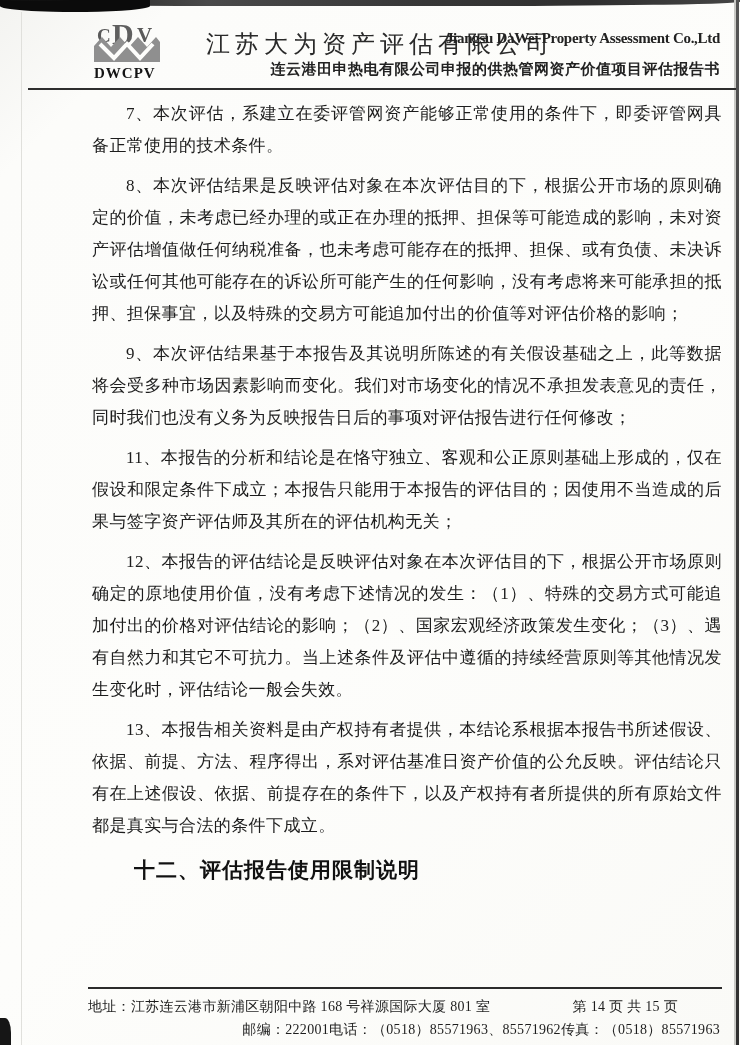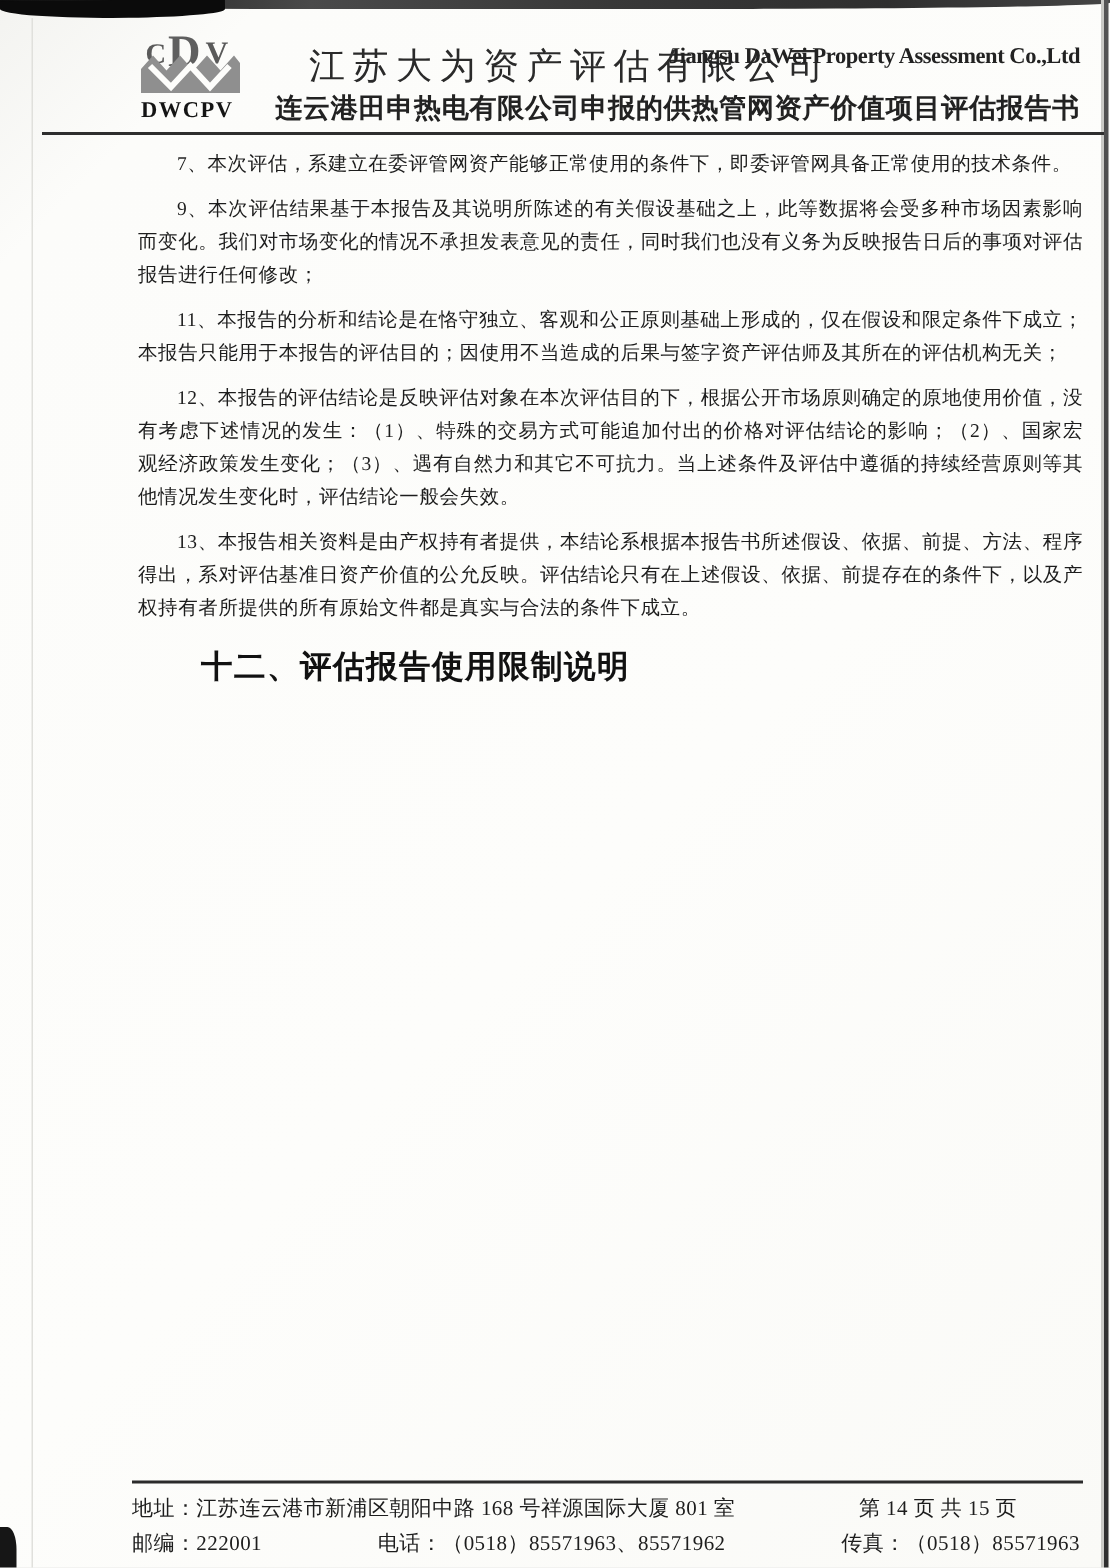--- a/index.html
+++ b/index.html
@@ -45,54 +45,54 @@
     position:absolute;left:206px;top:28px;
     font-size:24px;letter-spacing:5px;color:#2a2a2a;white-space:nowrap;
   }
   .company-en{
     position:absolute;right:20px;top:30px;
     font-family:Liberation Serif, serif;
     font-size:15px;font-weight:bold;color:#222;white-space:nowrap;letter-spacing:-.3px;
   }
   .report-subtitle{
     position:absolute;right:20px;top:60px;
-    font-size:18px;font-weight:bold;color:#222;white-space:nowrap;letter-spacing:.5px;
+    font-size:15px;font-weight:bold;color:#222;white-space:nowrap;letter-spacing:.5px;
   }
   .header-rule{
     position:absolute;left:28px;right:4px;top:88px;height:0;
     border-top:2px solid #2e2e2e;
   }
   
   .doc-body{
     position:absolute;top:92px;left:0;right:0;
     padding:6px 18px 0 92px;
   }
   .doc-body p{
     margin:0 0 8px 0;
-    font-size:13px;line-height:22px;
+    font-size:17px;line-height:32px;
     text-indent:2em;
     text-align:justify;
     letter-spacing:.4px;
     color:#1d1d1d;
   }
   .section-heading{
     margin-top:14px;
     font-size:21px;font-weight:bold;color:#111;
     text-indent:2em;letter-spacing:1px;
   }
   
   .footer{position:absolute;left:88px;right:18px;bottom:4px;}
   .footer-rule{border-top:2px solid #2b2b2b;margin-bottom:7px;}
   .footer-row{
     display:flex;align-items:baseline;
     font-size:14px;color:#1d1d1d;line-height:22px;letter-spacing:.3px;
   }
   .footer-row.first{justify-content:space-between;align-items:center;}
   .footer-row.first .page-info{margin-right:44px;white-space:nowrap;}
-  .footer-row.second{justify-content:space-between;margin-top:1px;}
+  .footer-row.second{justify-content:flex-end;margin-top:1px;}
   .footer-item{white-space:nowrap;}
   .footer-row.second .fax{margin-right:2px;}
 </style>
 </head>
 <body>
 
 <div class="page">
 
   <div class="scan-top-band"></div>
   <div class="scan-corner-blob"></div>
@@ -113,20 +113,21 @@
       </svg>
     </div>
     <div class="company-cn">江苏大为资产评估有限公司</div>
     <div class="company-en">Jiangsu DaWei Property Assessment Co.,Ltd</div>
     <div class="report-subtitle">连云港田申热电有限公司申报的供热管网资产价值项目评估报告书</div>
     <div class="header-rule"></div>
   </div>
 
   <div class="doc-body">
     <p>7、本次评估，系建立在委评管网资产能够正常使用的条件下，即委评管网具备正常使用的技术条件。</p>
+    <p>8、本次评估结果是反映评估对象在本次评估目的下，根据公开市场的原则确定的价值，未考虑已经办理的或正在办理的抵押、担保等可能造成的影响，未对资产评估增值做任何纳税准备，也未考虑可能存在的抵押、担保、或有负债、未决诉讼或任何其他可能存在的诉讼所可能产生的任何影响，没有考虑将来可能承担的抵押、担保事宜，以及特殊的交易方可能追加付出的价值等对评估价格的影响；</p>
     <p>9、本次评估结果基于本报告及其说明所陈述的有关假设基础之上，此等数据将会受多种市场因素影响而变化。我们对市场变化的情况不承担发表意见的责任，同时我们也没有义务为反映报告日后的事项对评估报告进行任何修改；</p>
     <p>11、本报告的分析和结论是在恪守独立、客观和公正原则基础上形成的，仅在假设和限定条件下成立；本报告只能用于本报告的评估目的；因使用不当造成的后果与签字资产评估师及其所在的评估机构无关；</p>
     <p>12、本报告的评估结论是反映评估对象在本次评估目的下，根据公开市场原则确定的原地使用价值，没有考虑下述情况的发生：（1）、特殊的交易方式可能追加付出的价格对评估结论的影响；（2）、国家宏观经济政策发生变化；（3）、遇有自然力和其它不可抗力。当上述条件及评估中遵循的持续经营原则等其他情况发生变化时，评估结论一般会失效。</p>
     <p>13、本报告相关资料是由产权持有者提供，本结论系根据本报告书所述假设、依据、前提、方法、程序得出，系对评估基准日资产价值的公允反映。评估结论只有在上述假设、依据、前提存在的条件下，以及产权持有者所提供的所有原始文件都是真实与合法的条件下成立。</p>
     <div class="section-heading">十二、评估报告使用限制说明</div>
   </div>
 
   <div class="footer">
     <div class="footer-rule"></div>
     <div class="footer-row first">

